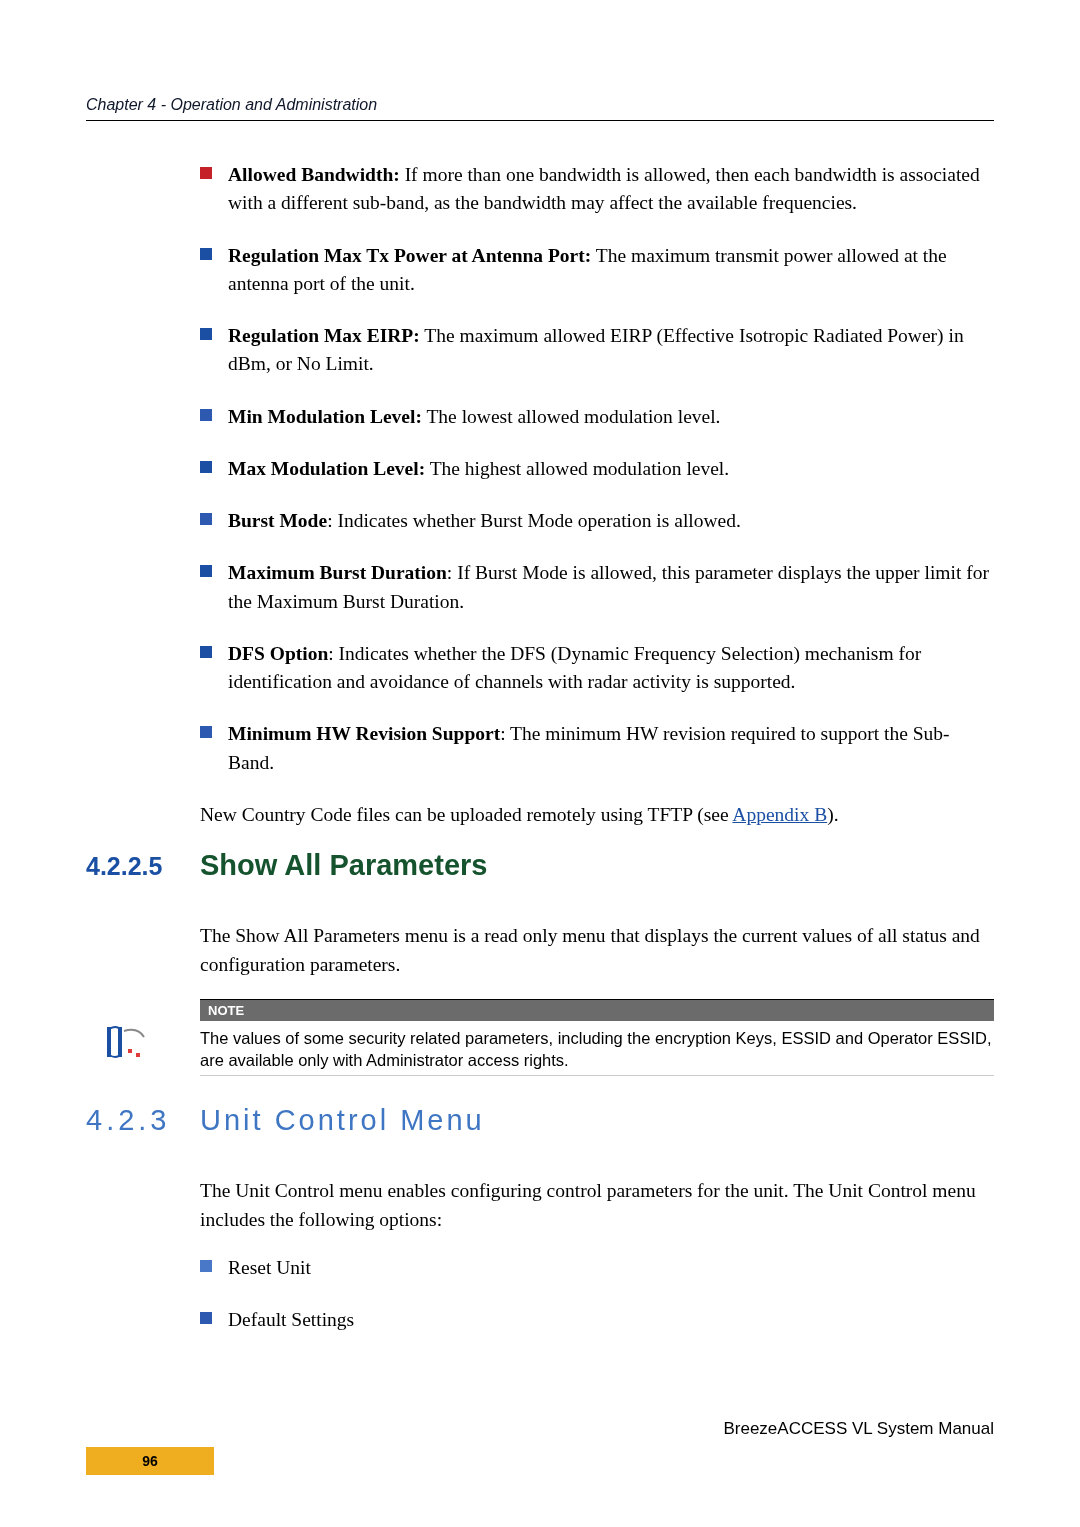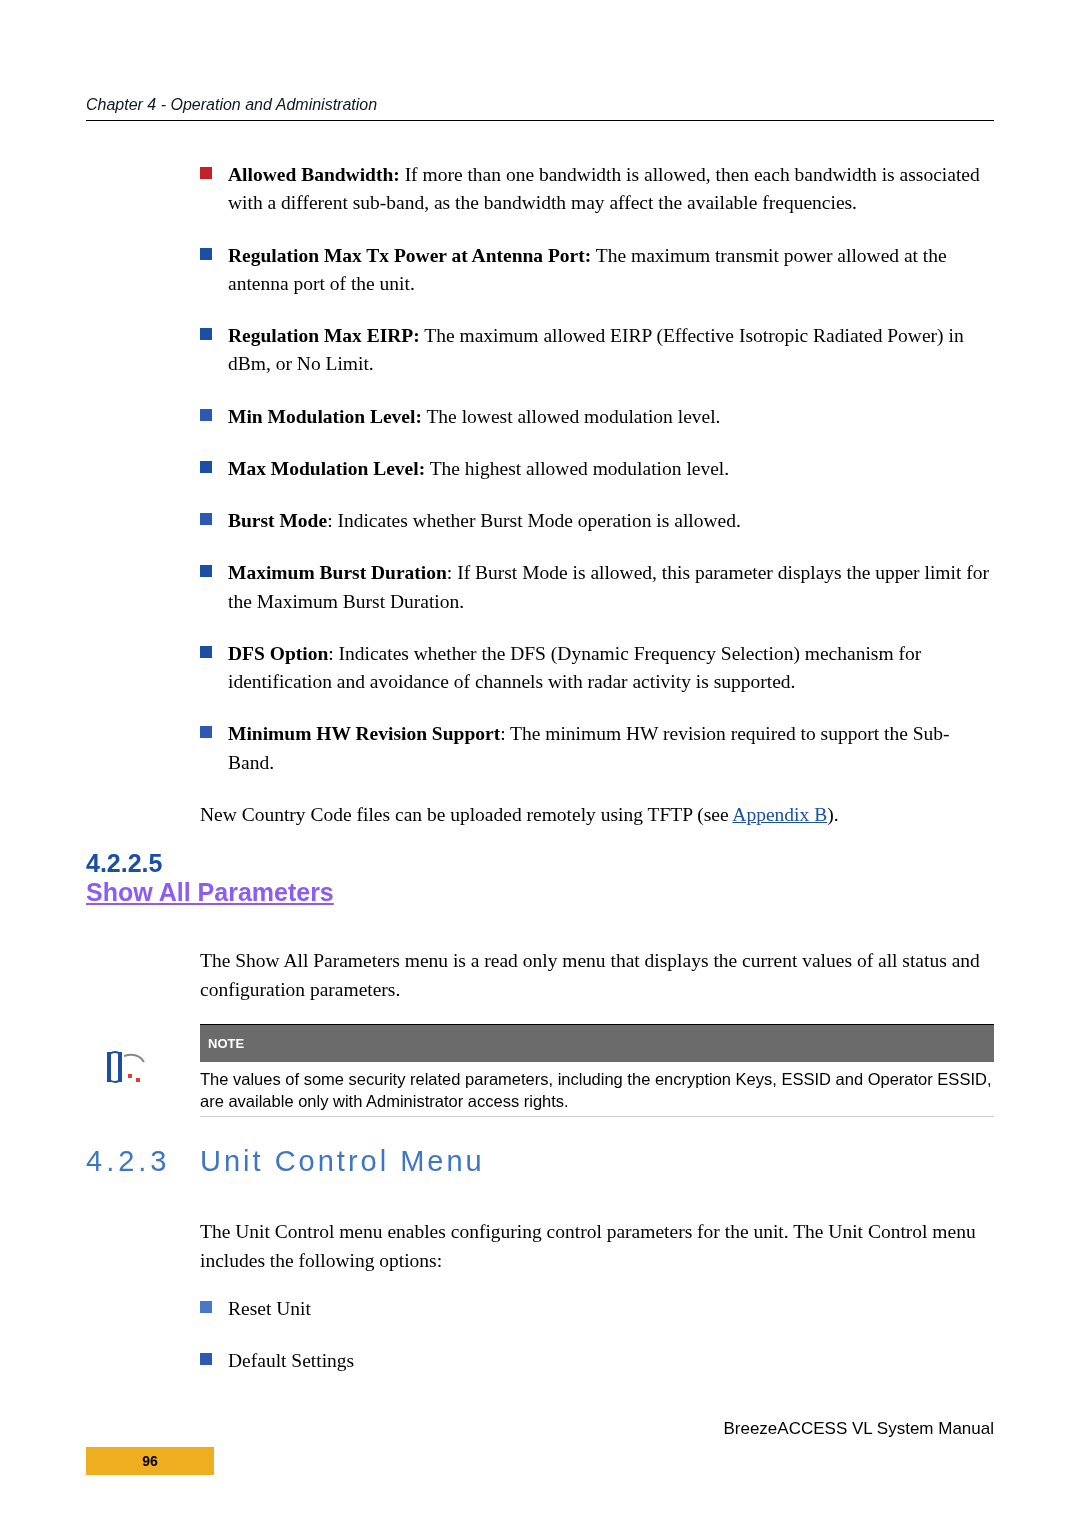--- a/index.html
+++ b/index.html
@@ -9,27 +9,27 @@
   .chapter-header { font-family: Arial, Helvetica, sans-serif; font-size: 16px; color: #0f172a; font-style: italic; }
   .content-block { margin-left: 114px; margin-top: 40px; }
   .bullet-item { position: relative; margin-bottom: 24px; padding-left: 28px; font-size: 19.5px; line-height: 1.45; }
   .bullet-sq { position: absolute; left: 0; top: 6px; width: 12px; height: 12px; }
   .sq-red2 { background: #c42128; }
   .sq-blue1 { background: #1a4fa3; }
   .sq-blue2 { background: #2d59b0; }
   .sq-blue3 { background: #4a78c9; }
   .para { font-size: 19.5px; line-height: 1.45; margin-bottom: 20px; }
   .bold { font-weight: bold; font-family: Georgia, "Times New Roman", serif; }
-  .sec-row { display: flex; align-items: baseline; margin-top: 18px; margin-bottom: 14px; flex-direction: column; }
+  .sec-row { display: flex; align-items: baseline; margin-top: 18px; margin-bottom: 14px; }
   .sec-num { width: 114px; font-family: Arial, Helvetica, sans-serif; font-weight: bold; font-size: 25px; color: #1a4fa3; flex-shrink: 0; }
-  .sec-title { font-family: Arial, Helvetica, sans-serif; font-weight: bold; font-size: 25px; color: #8b5cf6; text-decoration: underline; }
+  .sec-title { font-family: Arial, Helvetica, sans-serif; font-weight: bold; font-size: 29px; color: #14532d; }
   .h2-row { display: flex; align-items: baseline; margin-top: 28px; margin-bottom: 18px; }
   .h2-num { width: 114px; font-family: Arial, Helvetica, sans-serif; font-size: 29px; color: #3f76c3; letter-spacing: 4px; flex-shrink: 0; }
   .h2-title { font-family: Arial, Helvetica, sans-serif; font-size: 29px; color: #3f76c3; letter-spacing: 3px; text-align: center; }
-  .note-bar { background: #6b6b6b; color: #fff; font-family: Arial, Helvetica, sans-serif; font-size: 13px; font-weight: bold; padding: 11px 8px; border-top: 1px solid #000; }
+  .note-bar { background: #6b6b6b; color: #fff; font-family: Arial, Helvetica, sans-serif; font-size: 13px; font-weight: bold; padding: 3px 8px; border-top: 1px solid #000; }
   .note-body { font-family: Arial, Helvetica, sans-serif; font-size: 16.5px; line-height: 1.35; padding: 6px 0 4px 0; border-bottom: 1px solid #ccc; }
   .note-wrap { position: relative; margin-top: 14px; }
   .note-icon { position: absolute; left: -96px; top: 24px; width: 44px; height: 40px; }
   .link { color: #1a4fa3; text-decoration: underline; }
   .footer { position: absolute; left: 86px; right: 86px; bottom: 52px; }
   .footer-product { font-family: Arial, Helvetica, sans-serif; font-size: 17px; text-align: right; margin-bottom: 8px; }
   .footer-bar { display: flex; }
   .footer-page { background: #efae1f; width: 128px; text-align: center; font-family: Arial, Helvetica, sans-serif; font-size: 14px; font-weight: bold; padding: 6px 0; }
   .footer-rest { flex: 1; background: #fff; }
 </style>

